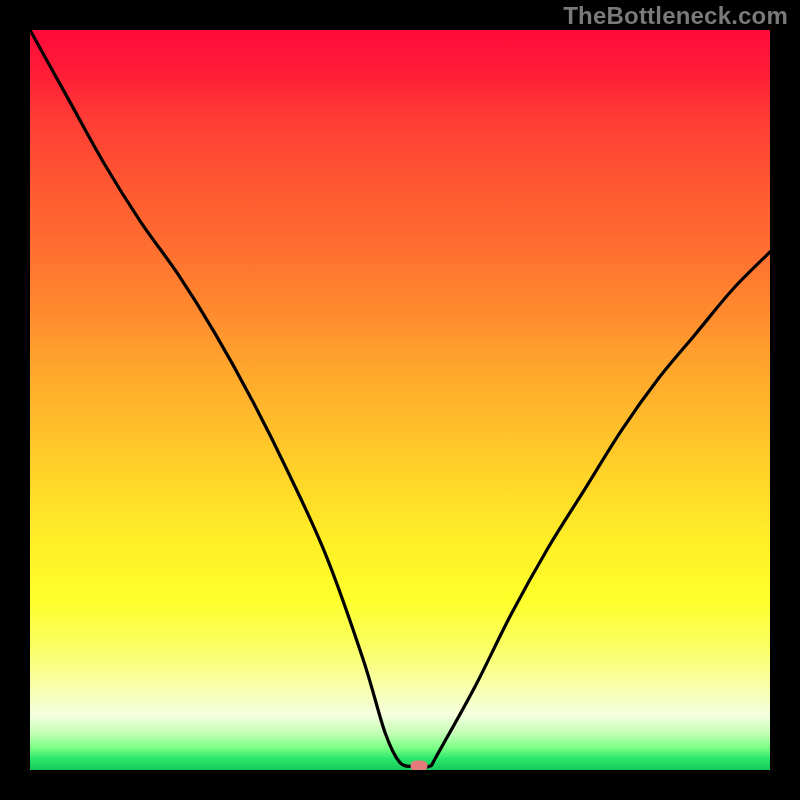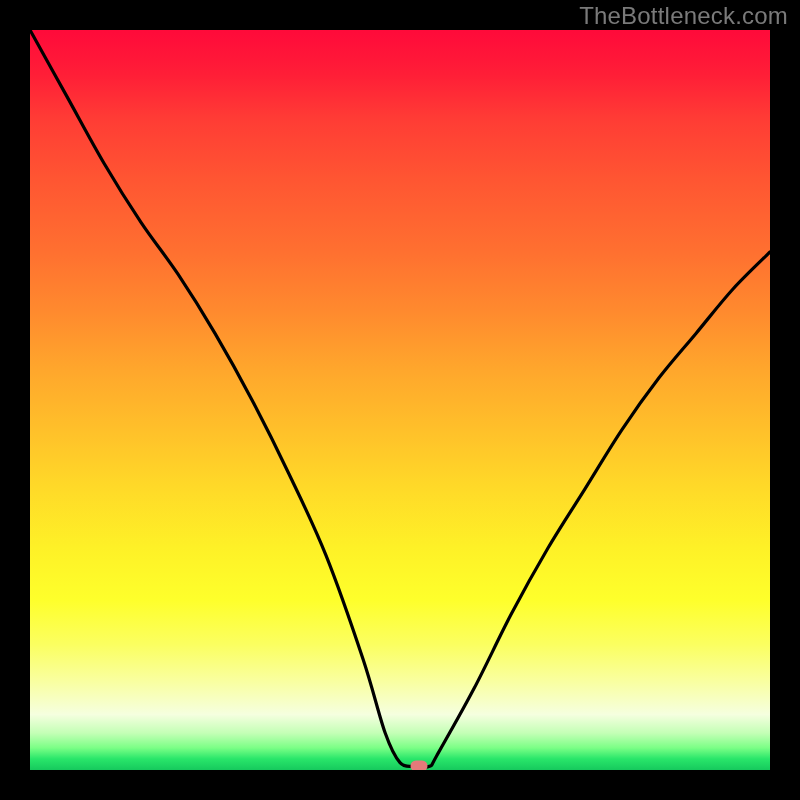--- a/index.html
+++ b/index.html
@@ -18,21 +18,21 @@
     width: 800px;
     height: 800px;
     background: #000;
   }
   .watermark {
     position: absolute;
     top: 2px;
     right: 12px;
     color: #7a7a7a;
     font-size: 24px;
-    font-weight: 400;
+    font-weight: 700;
     letter-spacing: 0.2px;
     z-index: 10;
     text-align: right;
   }
   .plot-area {
     position: absolute;
     left: 30px;
     top: 30px;
     width: 740px;
     height: 740px;

